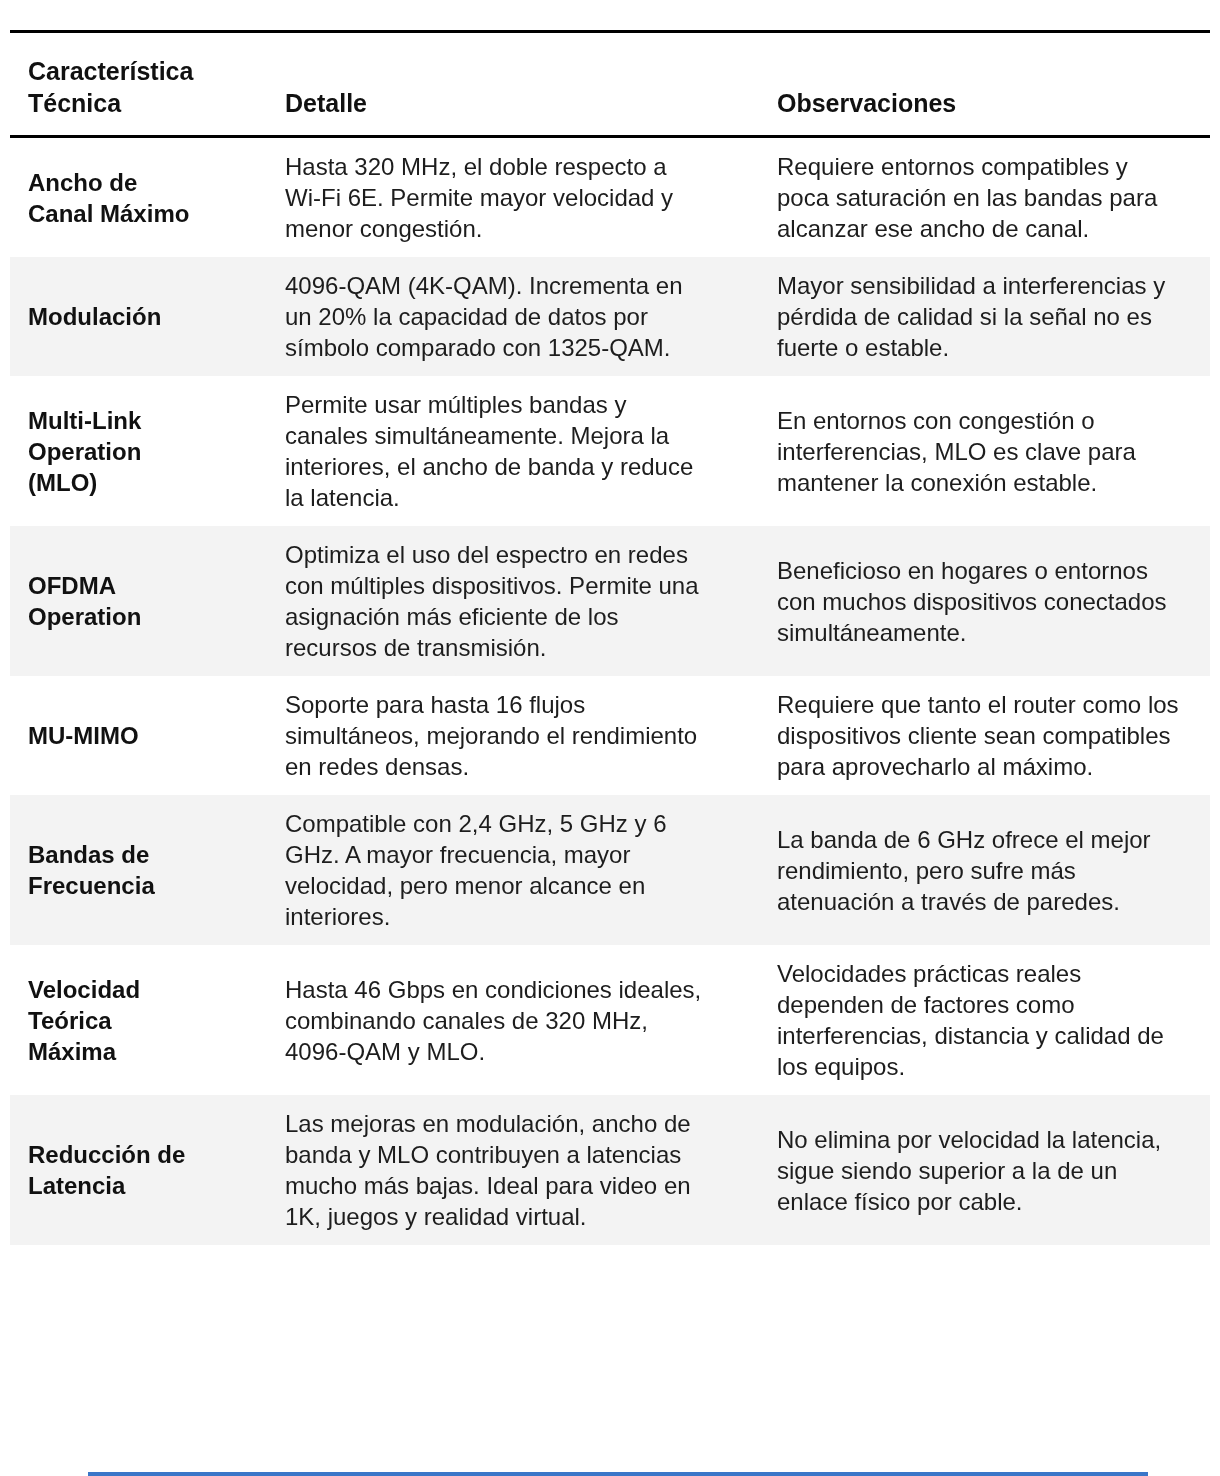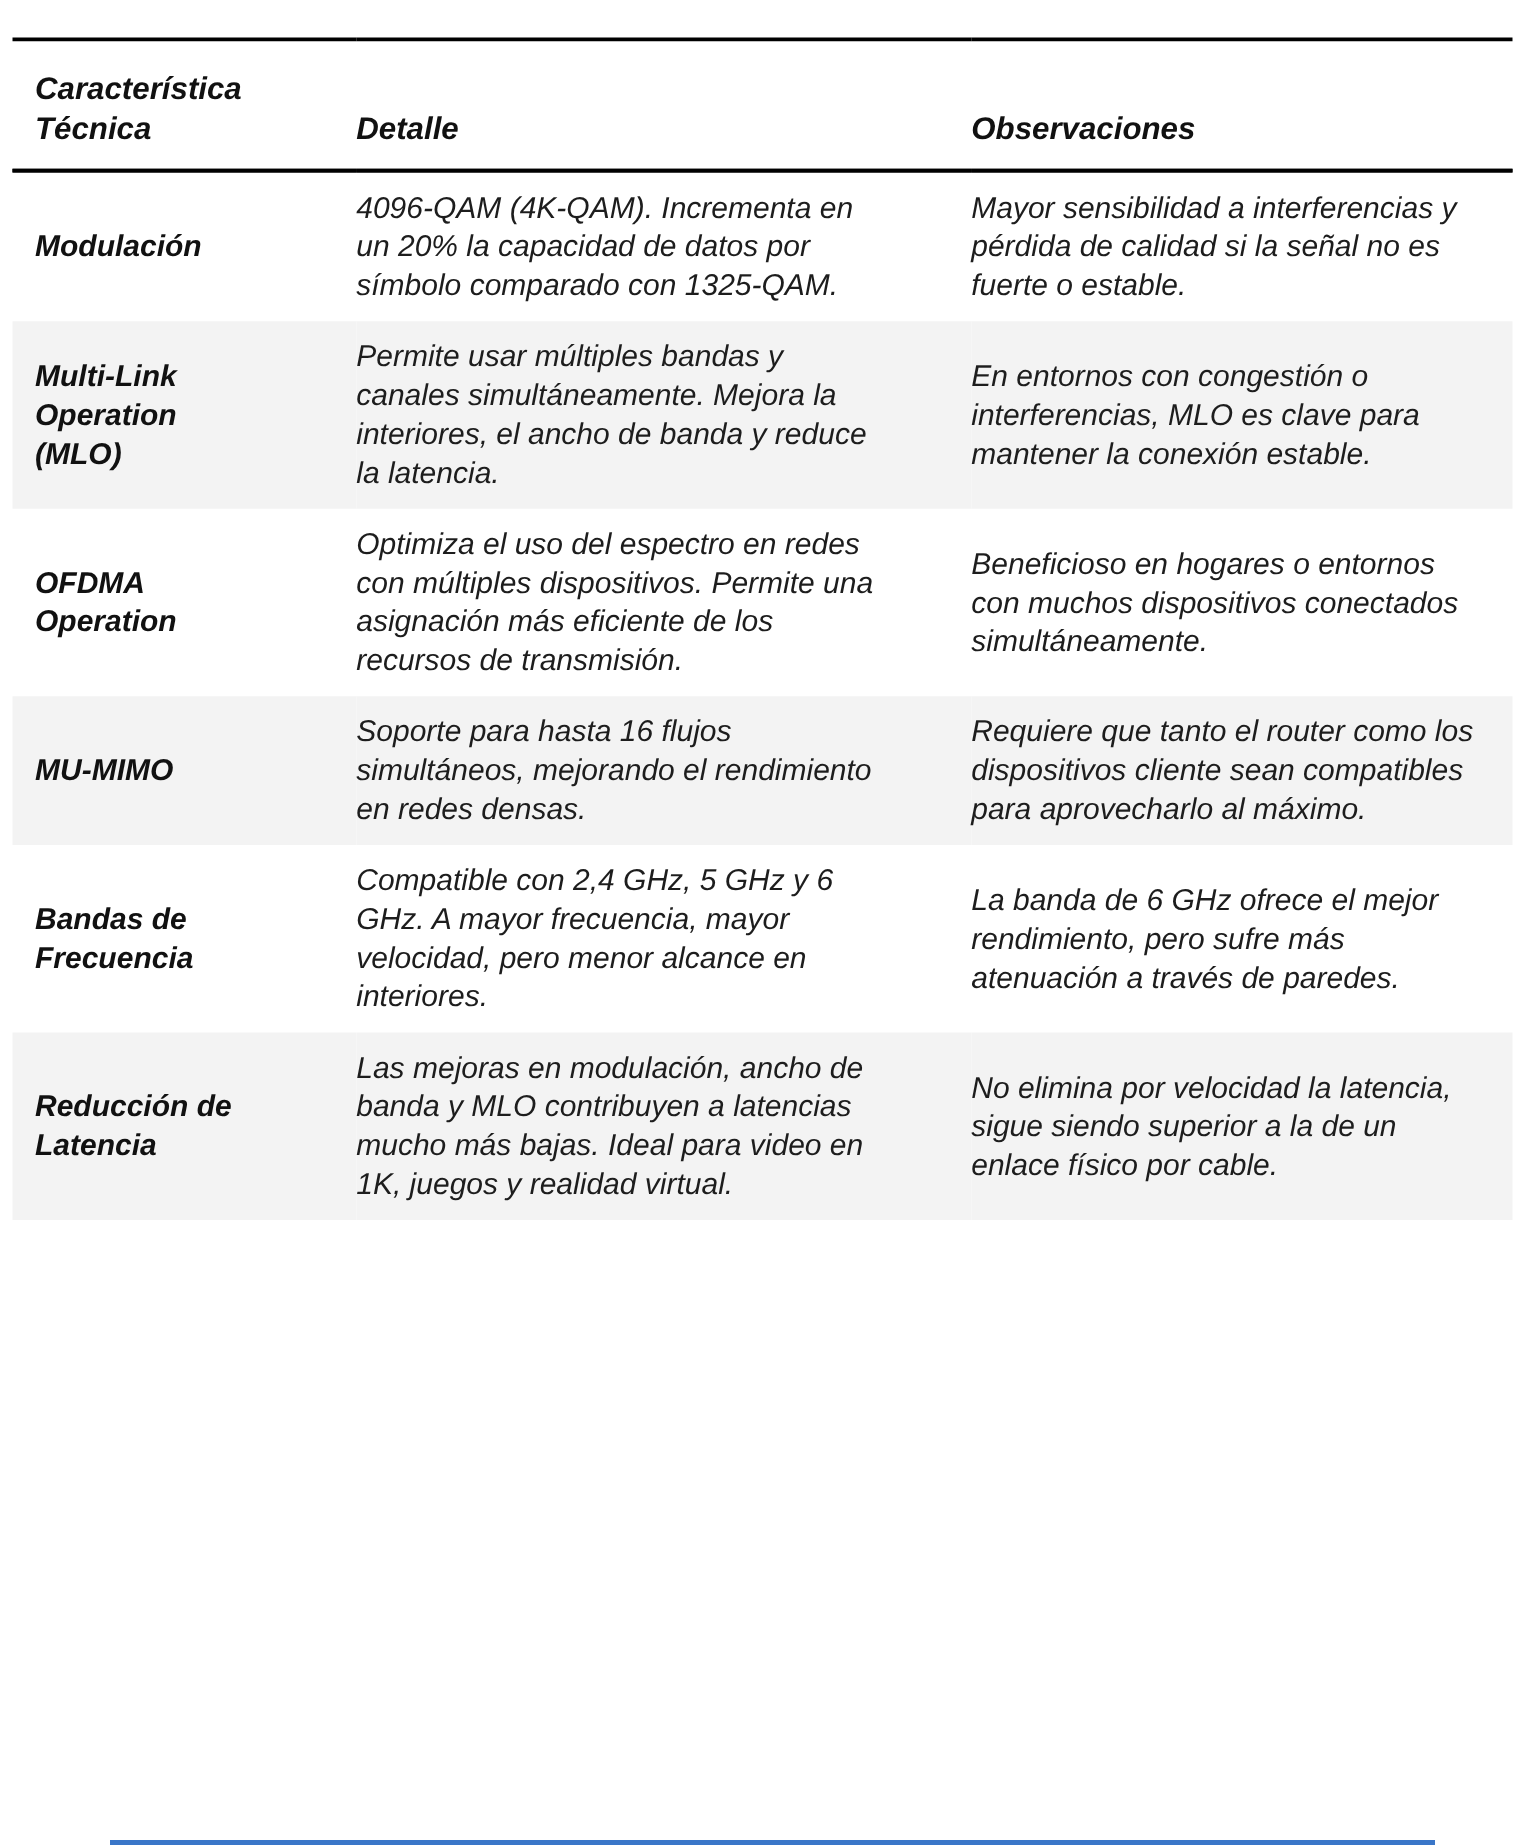--- a/index.html
+++ b/index.html
@@ -13,21 +13,20 @@
     position: relative;
     overflow: hidden;
   }
   .page { padding: 30px 10px 0 10px; }
 
   table.dw-table {
     width: 1200px;
     border-collapse: collapse;
     table-layout: fixed;
     border-top: 3px solid #000000;
-    font-style: italic;
   }
   col.c1 { width: 275px; }
   col.c2 { width: 492px; }
   col.c3 { width: 433px; }
 
   thead th {
     text-align: left;
     vertical-align: bottom;
     font-size: 25px;
     line-height: 32px;
@@ -85,20 +84,25 @@
     </colgroup>
     <thead>
       <tr>
         <th class="first">Característica Técnica</th>
         <th>Detalle</th>
         <th>Observaciones</th>
       </tr>
     </thead>
     <tbody id="table-body">
         <tr>
+          <th>Ancho de Canal Máximo</th>
+          <td class="detail">Hasta 320 MHz, el doble respecto a Wi-Fi 6E. Permite mayor velocidad y menor congestión.</td>
+          <td class="obs">Requiere entornos compatibles y poca saturación en las bandas para alcanzar ese ancho de canal.</td>
+        </tr>
+        <tr>
           <th>Modulación</th>
           <td class="detail">4096-QAM (4K-QAM). Incrementa en un 20% la capacidad de datos por símbolo comparado con 1325-QAM.</td>
           <td class="obs">Mayor sensibilidad a interferencias y pérdida de calidad si la señal no es fuerte o estable.</td>
         </tr>
         <tr>
           <th>Multi-Link Operation (MLO)</th>
           <td class="detail">Permite usar múltiples bandas y canales simultáneamente. Mejora la interiores, el ancho de banda y reduce la latencia.</td>
           <td class="obs">En entornos con congestión o interferencias, MLO es clave para mantener la conexión estable.</td>
         </tr>
         <tr>
@@ -110,20 +114,25 @@
           <th>MU-MIMO</th>
           <td class="detail">Soporte para hasta 16 flujos simultáneos, mejorando el rendimiento en redes densas.</td>
           <td class="obs">Requiere que tanto el router como los dispositivos cliente sean compatibles para aprovecharlo al máximo.</td>
         </tr>
         <tr>
           <th>Bandas de Frecuencia</th>
           <td class="detail">Compatible con 2,4 GHz, 5 GHz y 6 GHz. A mayor frecuencia, mayor velocidad, pero menor alcance en interiores.</td>
           <td class="obs">La banda de 6 GHz ofrece el mejor rendimiento, pero sufre más atenuación a través de paredes.</td>
         </tr>
         <tr>
+          <th>Velocidad Teórica Máxima</th>
+          <td class="detail">Hasta 46 Gbps en condiciones ideales, combinando canales de 320 MHz, 4096-QAM y MLO.</td>
+          <td class="obs">Velocidades prácticas reales dependen de factores como interferencias, distancia y calidad de los equipos.</td>
+        </tr>
+        <tr>
           <th>Reducción de Latencia</th>
           <td class="detail">Las mejoras en modulación, ancho de banda y MLO contribuyen a latencias mucho más bajas. Ideal para video en 1K, juegos y realidad virtual.</td>
           <td class="obs">No elimina por velocidad la latencia, sigue siendo superior a la de un enlace físico por cable.</td>
         </tr>
       </tbody>
   </table>
 
 </div>
 
 <div class="bottom-bar"></div>

